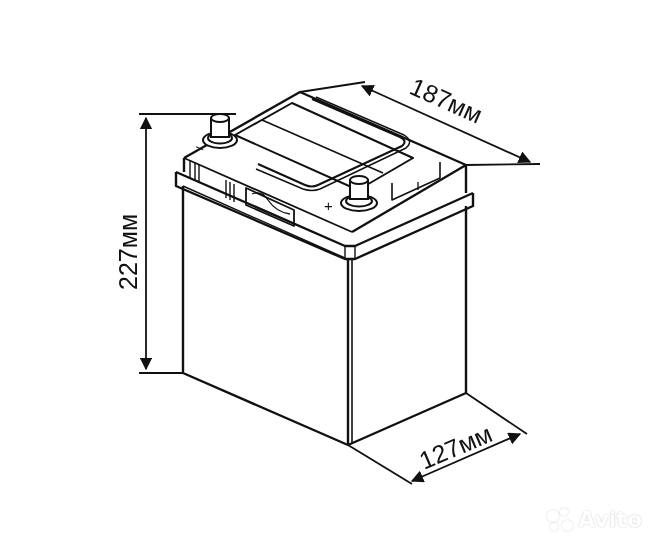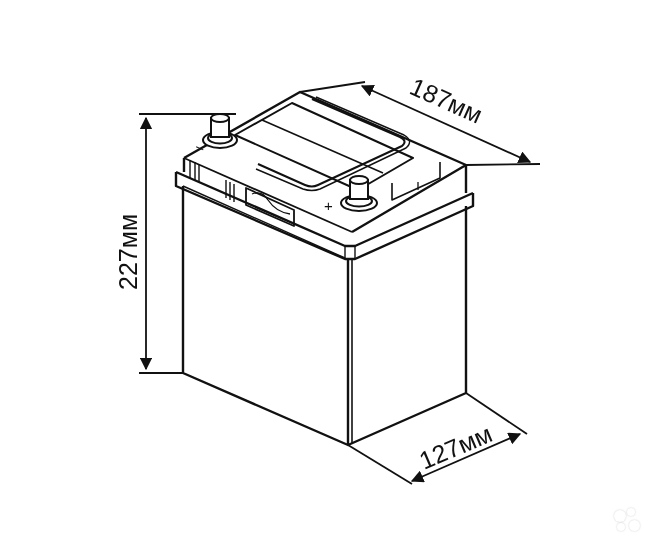--- a/index.html
+++ b/index.html
@@ -93,13 +93,14 @@
   <text class="dim-label" x="0" y="0" transform="translate(424,470) rotate(-23)">127мм</text>
 </svg>
 
 <div class="wm">
   <div class="wm-dots">
     <span style="left:0;top:2px;width:12px;height:12px;"></span>
     <span style="left:13px;top:0;width:8px;height:8px;"></span>
     <span style="left:3px;top:15px;width:8px;height:8px;"></span>
     <span style="left:15px;top:12px;width:11px;height:11px;"></span>
   </div>
+  <span>Avito</span>
 </div>
 
 </body></html>

